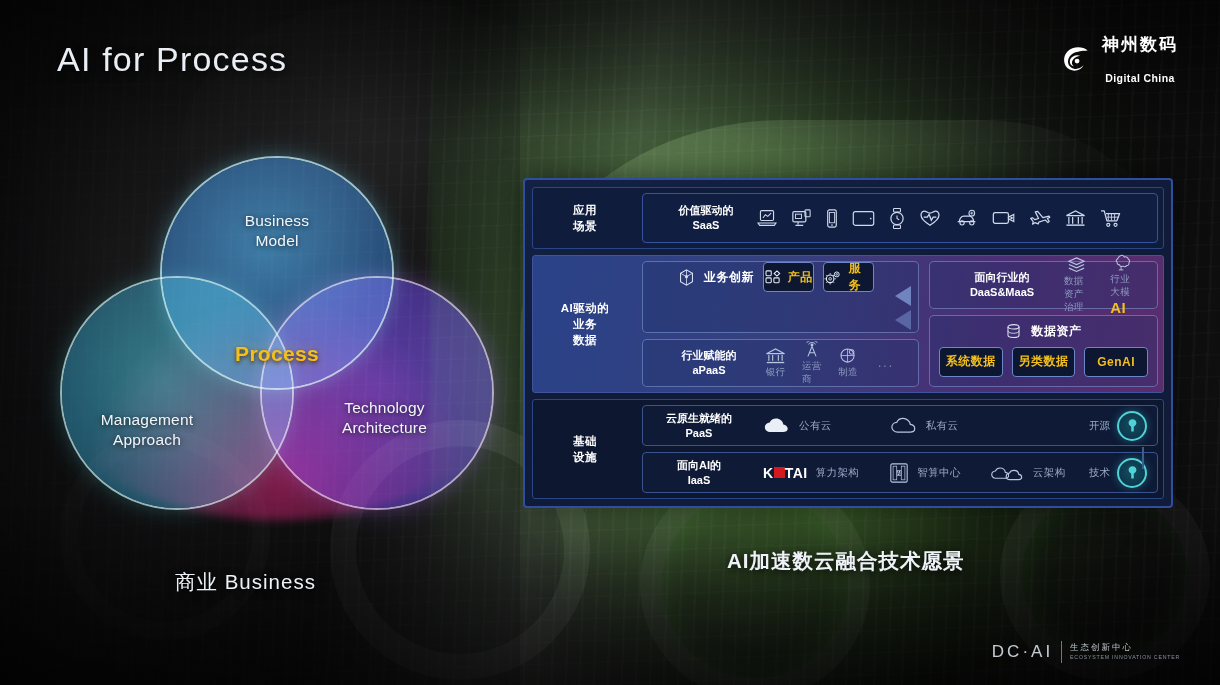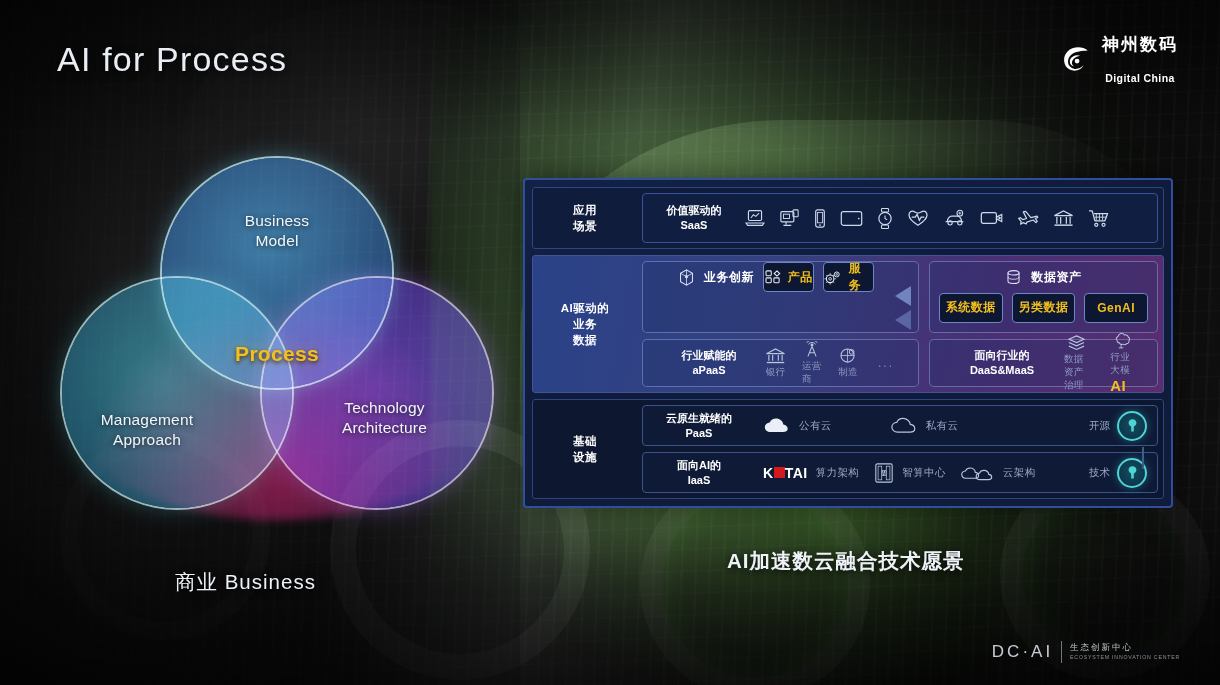--- a/index.html
+++ b/index.html
@@ -144,21 +144,21 @@
   .band-app { background:#101c3c; border:1px solid #2a4party; border:1px solid #2a4684; height:62px; }
   .band-ai  { background:linear-gradient(100deg,#2a4288 0%,#35407f 38%,#4b2f74 72%,#5a2d6e 100%); border:1px solid #41539b; flex:1; }
   .band-infra{ background:#0d172f; border:1px solid #2a4684; height:100px; }
 
   .subbox {
     border:1px solid #38539c; border-radius:4px; background:rgba(18,34,74,.35);
     display:flex; align-items:center; padding:0 10px;
   }
 
   
-  .saas-box { flex:1; height:100%; display:flex; align-items:center; gap:14px; padding:0 14px; }
+  .saas-box { flex:1; height:100%; display:flex; align-items:center; gap:14px; padding:0 26px; }
   .saas-title {
     color:#fff; font-size:11px; font-weight:700; line-height:1.4; text-align:center; width:74px; flex:0 0 74px;
   }
   .saas-icons { display:flex; align-items:center; gap:14px; }
   .saas-icons svg { display:block; }
 
   
   .ai-cols { flex:1; display:flex; gap:10px; position:relative; }
   .ai-col { flex:1; display:flex; flex-direction:column; gap:6px; }
   .card {
@@ -441,60 +441,60 @@
         </div>
 
         <div class="arrow-mid">
           <svg width="26" height="54" viewBox="0 0 26 54">
               <path d="M24 6L8 16l16 10z" fill="#9fc6ff" opacity=".55"></path>
               <path d="M24 30L8 40l16 10z" fill="#9fc6ff" opacity=".35"></path>
             </svg>
         </div>
 
         <div class="ai-col">
+          <div class="card row-strip">
+            <div class="strip-title" style="flex:0 0 96px">
+              <span>面向行业的</span><br>
+              <span>DaaS&amp;MaaS</span>
+            </div>
+            <div class="strip-items" style="gap:22px">
+              <div class="s-item">
+                <svg width="21" height="18" viewBox="0 0 22 19">
+                    <path d="M11 2l8 3.5-8 3.5-8-3.5z" fill="none" stroke="#b9c6de" stroke-width="1.2"></path>
+                    <path d="M3 9l8 3.5L19 9M3 12.8l8 3.5 8-3.5" fill="none" stroke="#b9c6de" stroke-width="1.2"></path>
+                  </svg>
+                <span class="cap">数据资产治理</span>
+              </div>
+              <div class="s-item">
+                <svg width="22" height="18" viewBox="0 0 24 19">
+                    <path d="M8 4a3.5 3.5 0 016.5-1A3.3 3.3 0 0119 5.5c1.4.6 1.8 2.6.6 3.7.5 1.6-.8 3.2-2.5 3-.6 1.5-2.8 1.9-4 .7-1.4.9-3.4.2-3.8-1.4-1.7.2-3-1.3-2.6-2.9C5 7.6 5.6 5.7 7 5.2 7.2 4.8 7.5 4.3 8 4z" fill="none" stroke="#b9c6de" stroke-width="1.1"></path>
+                    <path d="M11 13v4M8.5 17h5" stroke="#b9c6de" stroke-width="1"></path>
+                  </svg>
+                <span class="cap"><span>行业大模</span><span class="gold-ai">AI</span></span>
+              </div>
+            </div>
+          </div>
           <div class="card" style="flex:1;display:flex;flex-direction:column;justify-content:center">
             <div class="card-head">
               <svg width="17" height="17" viewBox="0 0 20 20">
                   <ellipse cx="10" cy="4.5" rx="6.5" ry="2.6" fill="none" stroke="#dfe7f5" stroke-width="1.2"></ellipse>
                   <path d="M3.5 4.5v10c0 1.5 2.9 2.6 6.5 2.6s6.5-1.1 6.5-2.6v-10" fill="none" stroke="#dfe7f5" stroke-width="1.2"></path>
                   <path d="M3.5 9.5c0 1.5 2.9 2.6 6.5 2.6s6.5-1.1 6.5-2.6" fill="none" stroke="#dfe7f5" stroke-width="1"></path>
                 </svg>
               <span>数据资产</span>
             </div>
             <div class="chips">
               <div class="chip">
                 <span>系统数据</span>
               </div>
               <div class="chip">
                 <span>另类数据</span>
               </div>
               <div class="chip">
                 <span>GenAI</span>
-              </div>
-            </div>
-          </div>
-          <div class="card row-strip">
-            <div class="strip-title" style="flex:0 0 96px">
-              <span>面向行业的</span><br>
-              <span>DaaS&amp;MaaS</span>
-            </div>
-            <div class="strip-items" style="gap:22px">
-              <div class="s-item">
-                <svg width="21" height="18" viewBox="0 0 22 19">
-                    <path d="M11 2l8 3.5-8 3.5-8-3.5z" fill="none" stroke="#b9c6de" stroke-width="1.2"></path>
-                    <path d="M3 9l8 3.5L19 9M3 12.8l8 3.5 8-3.5" fill="none" stroke="#b9c6de" stroke-width="1.2"></path>
-                  </svg>
-                <span class="cap">数据资产治理</span>
-              </div>
-              <div class="s-item">
-                <svg width="22" height="18" viewBox="0 0 24 19">
-                    <path d="M8 4a3.5 3.5 0 016.5-1A3.3 3.3 0 0119 5.5c1.4.6 1.8 2.6.6 3.7.5 1.6-.8 3.2-2.5 3-.6 1.5-2.8 1.9-4 .7-1.4.9-3.4.2-3.8-1.4-1.7.2-3-1.3-2.6-2.9C5 7.6 5.6 5.7 7 5.2 7.2 4.8 7.5 4.3 8 4z" fill="none" stroke="#b9c6de" stroke-width="1.1"></path>
-                    <path d="M11 13v4M8.5 17h5" stroke="#b9c6de" stroke-width="1"></path>
-                  </svg>
-                <span class="cap"><span>行业大模</span><span class="gold-ai">AI</span></span>
               </div>
             </div>
           </div>
         </div>
 
       </div>
     </div>
   </div>
 
   <div class="band band-infra">
@@ -533,21 +533,21 @@
                 </svg>
             </span>
           </div>
         </div>
 
         <div class="infra-row">
           <div class="infra-title">
             <span>面向AI的</span><br>
             <span>IaaS</span>
           </div>
-          <div class="infra-items" style="gap:15px">
+          <div class="infra-items" style="gap:30px">
             <div class="i-item">
               <span class="kutai">
                 <b>K<span class="sq"></span>TAI</b>
               </span>
               <span class="cap">算力架构</span>
             </div>
             <div class="i-item">
               <svg width="20" height="22" viewBox="0 0 22 24">
                   <rect x="2" y="2" width="18" height="20" rx="1.5" fill="none" stroke="#b9c6de" stroke-width="1.2"></rect>
                   <rect x="4.5" y="4.5" width="4" height="15" fill="none" stroke="#b9c6de" stroke-width=".8"></rect>

